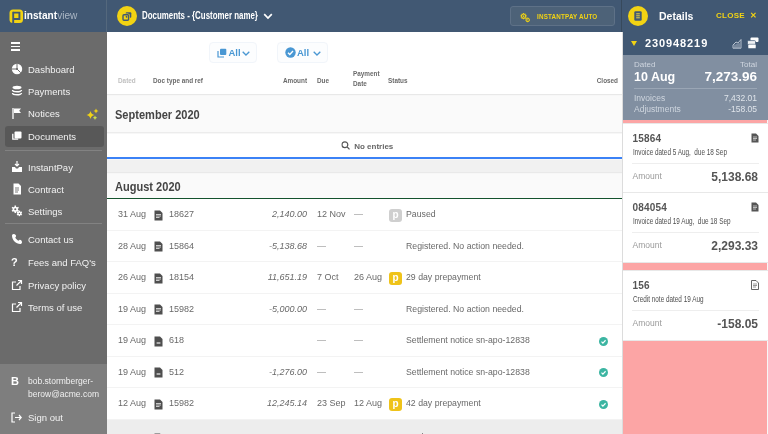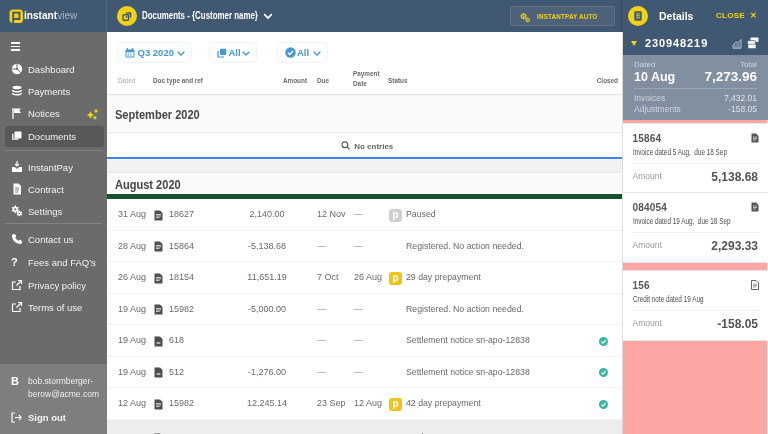--- a/index.html
+++ b/index.html
@@ -28,21 +28,21 @@
 .mi { position:absolute; left:0; width:107px; height:22px; }
 .mi .ic { position:absolute; left:11px; top:50%; transform:translateY(-50%); width:12px; height:12px; }
 .mi .tx { position:absolute; left:28px; top:50%; transform:translateY(-50%); font-size:9.5px; color:#f2f2f2; white-space:nowrap; }
 .sep { position:absolute; left:5px; width:97px; height:1px; background:#828282; }
 #mi-active { position:absolute; left:5px; top:94px; width:99px; height:21px; background:#585858; border-radius:3px; }
 #burger { position:absolute; left:11px; top:10px; width:9px; height:9px; }
 #burger div { height:1.7px; background:#fff; margin-bottom:1.9px; }
 #sparkle { position:absolute; left:86px; top:76px; }
 #sb-b { position:absolute; left:11px; top:343px; color:#fff; font-weight:bold; font-size:11px; }
 #sb-email { position:absolute; left:28px; top:343px; font-size:8.5px; color:#f0f0f0; line-height:13px; }
-#sb-signout { position:absolute; left:28px; top:380px; font-size:9.5px; color:#f2f2f2;font-weight:bold; }
+#sb-signout { position:absolute; left:28px; top:380px; font-size:9.5px; color:#f2f2f2; }
 #so-ic { position:absolute; left:11px; top:380px; width:11px; height:11px; }
 
 
 #main { position:absolute; left:107px; top:32px; width:515px; height:402px; background:#f7f7f7; }
 #filterrow { position:absolute; left:0; top:0; width:515px; height:63px; background:#fff; border-bottom:1px solid #e8e8e8; }
 .fbtn { position:absolute; top:9.5px; height:21px; border:1px solid #f1f5fa; border-radius:4px; background:#fcfdfe; color:#4997D3; font-size:9.5px; font-weight:bold; line-height:19px; }
 #fb1 { left:9.5px; width:75px; }
 #fb2 { left:101.5px; width:48px; }
 #fb3 { left:170px; width:51px; }
 #fb4 { right:13px; width:67px; }
@@ -57,28 +57,28 @@
 #th-due { left:210px; }
 #th-pay { left:246px; top:37px; line-height:9.5px; }
 #th-status { left:281px; }
 #th-closed { right:4px; transform-origin:100% 50% !important; }
 
 #sec-sep { position:absolute; left:0; top:64px; width:515px; height:37px; background:#fafafa; border-bottom:1px solid #ececec; }
 #sec-sep .t, #sec-aug .t { position:absolute; left:8px; top:50%; transform:translateY(-50%) scaleX(0.85); transform-origin:0 50%; font-size:13px; font-weight:bold; color:#454545; }
 #noentries { position:absolute; left:0; top:102px; width:515px; height:25px; background:#fff; border-bottom:2px solid #3b82f6; }
 #noentries .inner { position:absolute; left:50%; top:50%; transform:translate(-50%,-50%); font-size:8px; font-weight:bold; color:#666; white-space:nowrap; padding-left:5px; }
 #gap1 { position:absolute; left:0; top:128px; width:515px; height:13px; background:#f1f1f1; border-bottom:1px solid #e9e9e9; }
-#sec-aug { position:absolute; left:0; top:142px; width:515px; height:25px; background:#fafafa; border-bottom:5px solid #14532d; }
+#sec-aug { position:absolute; left:0; top:142px; width:515px; height:25px; background:#fafafa; border-bottom:1px solid #14532d; }
 
 .row { position:absolute; left:0; width:515px; height:31.5px; background:#fff; border-bottom:1px solid #f3f3f3; font-size:9px; color:#696969; }
 .row span, .row .cell { position:absolute; top:0; line-height:31.5px; white-space:nowrap; }
 .c-date { left:11px; }
 .c-icon { left:47px; top:10.5px !important; }
 .c-ref { left:62px; }
-.c-amt { left:120px; width:80px; text-align:center; }
+.c-amt { left:120px; width:80px; text-align:right;font-style:italic; }
 .c-due { left:210px; }
 .c-pay { left:247px; }
 .dsh { color:#9b9b9b; }
 .c-stic { left:282px; top:9.5px !important; width:13px; height:13px; border-radius:3px; color:#fff; font-weight:bold; font-size:10px; line-height:12.5px !important; text-align:center; }
 .gry { background:#CFCFCF; }
 .ylw { background:#EFC319; }
 .c-st { left:299px; transform:scaleX(0.97); transform-origin:0 50%; }
 .c-chk { left:492px; top:11.5px !important; }
 
 
@@ -245,32 +245,20 @@
   <div id="sb-email">bob.stormberger-<br>berow@acme.com</div>
   <svg id="so-ic" viewBox="0 0 11 11">
       <path d="M4 1H1v9h3" fill="none" stroke="#fff" stroke-width="1.2"></path>
       <path d="M4 5.5h6M8 3l2.2 2.5L8 8" fill="none" stroke="#fff" stroke-width="1.2"></path>
     </svg>
   <div id="sb-signout">Sign out</div>
 </div>
 
 <div id="main">
   <div id="filterrow">
-    <div class="fbtn" id="fb1">
-      <svg class="icn" width="10" height="10" viewBox="0 0 10 10">
-          <rect x="0.5" y="1.5" width="9" height="8" rx="1" fill="#4997D3"></rect>
-          <path d="M2.5 0v2.5M7.5 0v2.5" stroke="#4997D3" stroke-width="1.3"></path>
-          <rect x="1.5" y="4" width="7" height="4.5" fill="#fff"></rect>
-          <path d="M2.5 5h1.5M5 5h1.5M2.5 7h1.5M5 7h1.5" stroke="#4997D3" stroke-width="1"></path>
-        </svg>
-      <span class="lbl">Q3 2020</span>
-      <svg class="chv" width="8" height="5" viewBox="0 0 8 5">
-          <path d="M0.7 0.7L4 4l3.3-3.3" fill="none" stroke="#4997D3" stroke-width="1.3"></path>
-        </svg>
-    </div>
     <div class="fbtn" id="fb2">
       <svg class="icn" width="10" height="10" viewBox="0 0 10 10">
           <rect x="3" y="0.7" width="6.3" height="6.3" rx="1" fill="#4997D3"></rect>
           <path d="M1 3v6h6" fill="none" stroke="#4997D3" stroke-width="1.2"></path>
         </svg>
       <span class="lbl" style="left:19px;">All</span>
       <svg class="chv" width="8" height="5" viewBox="0 0 8 5">
           <path d="M0.7 0.7L4 4l3.3-3.3" fill="none" stroke="#4997D3" stroke-width="1.3"></path>
         </svg>
     </div>

